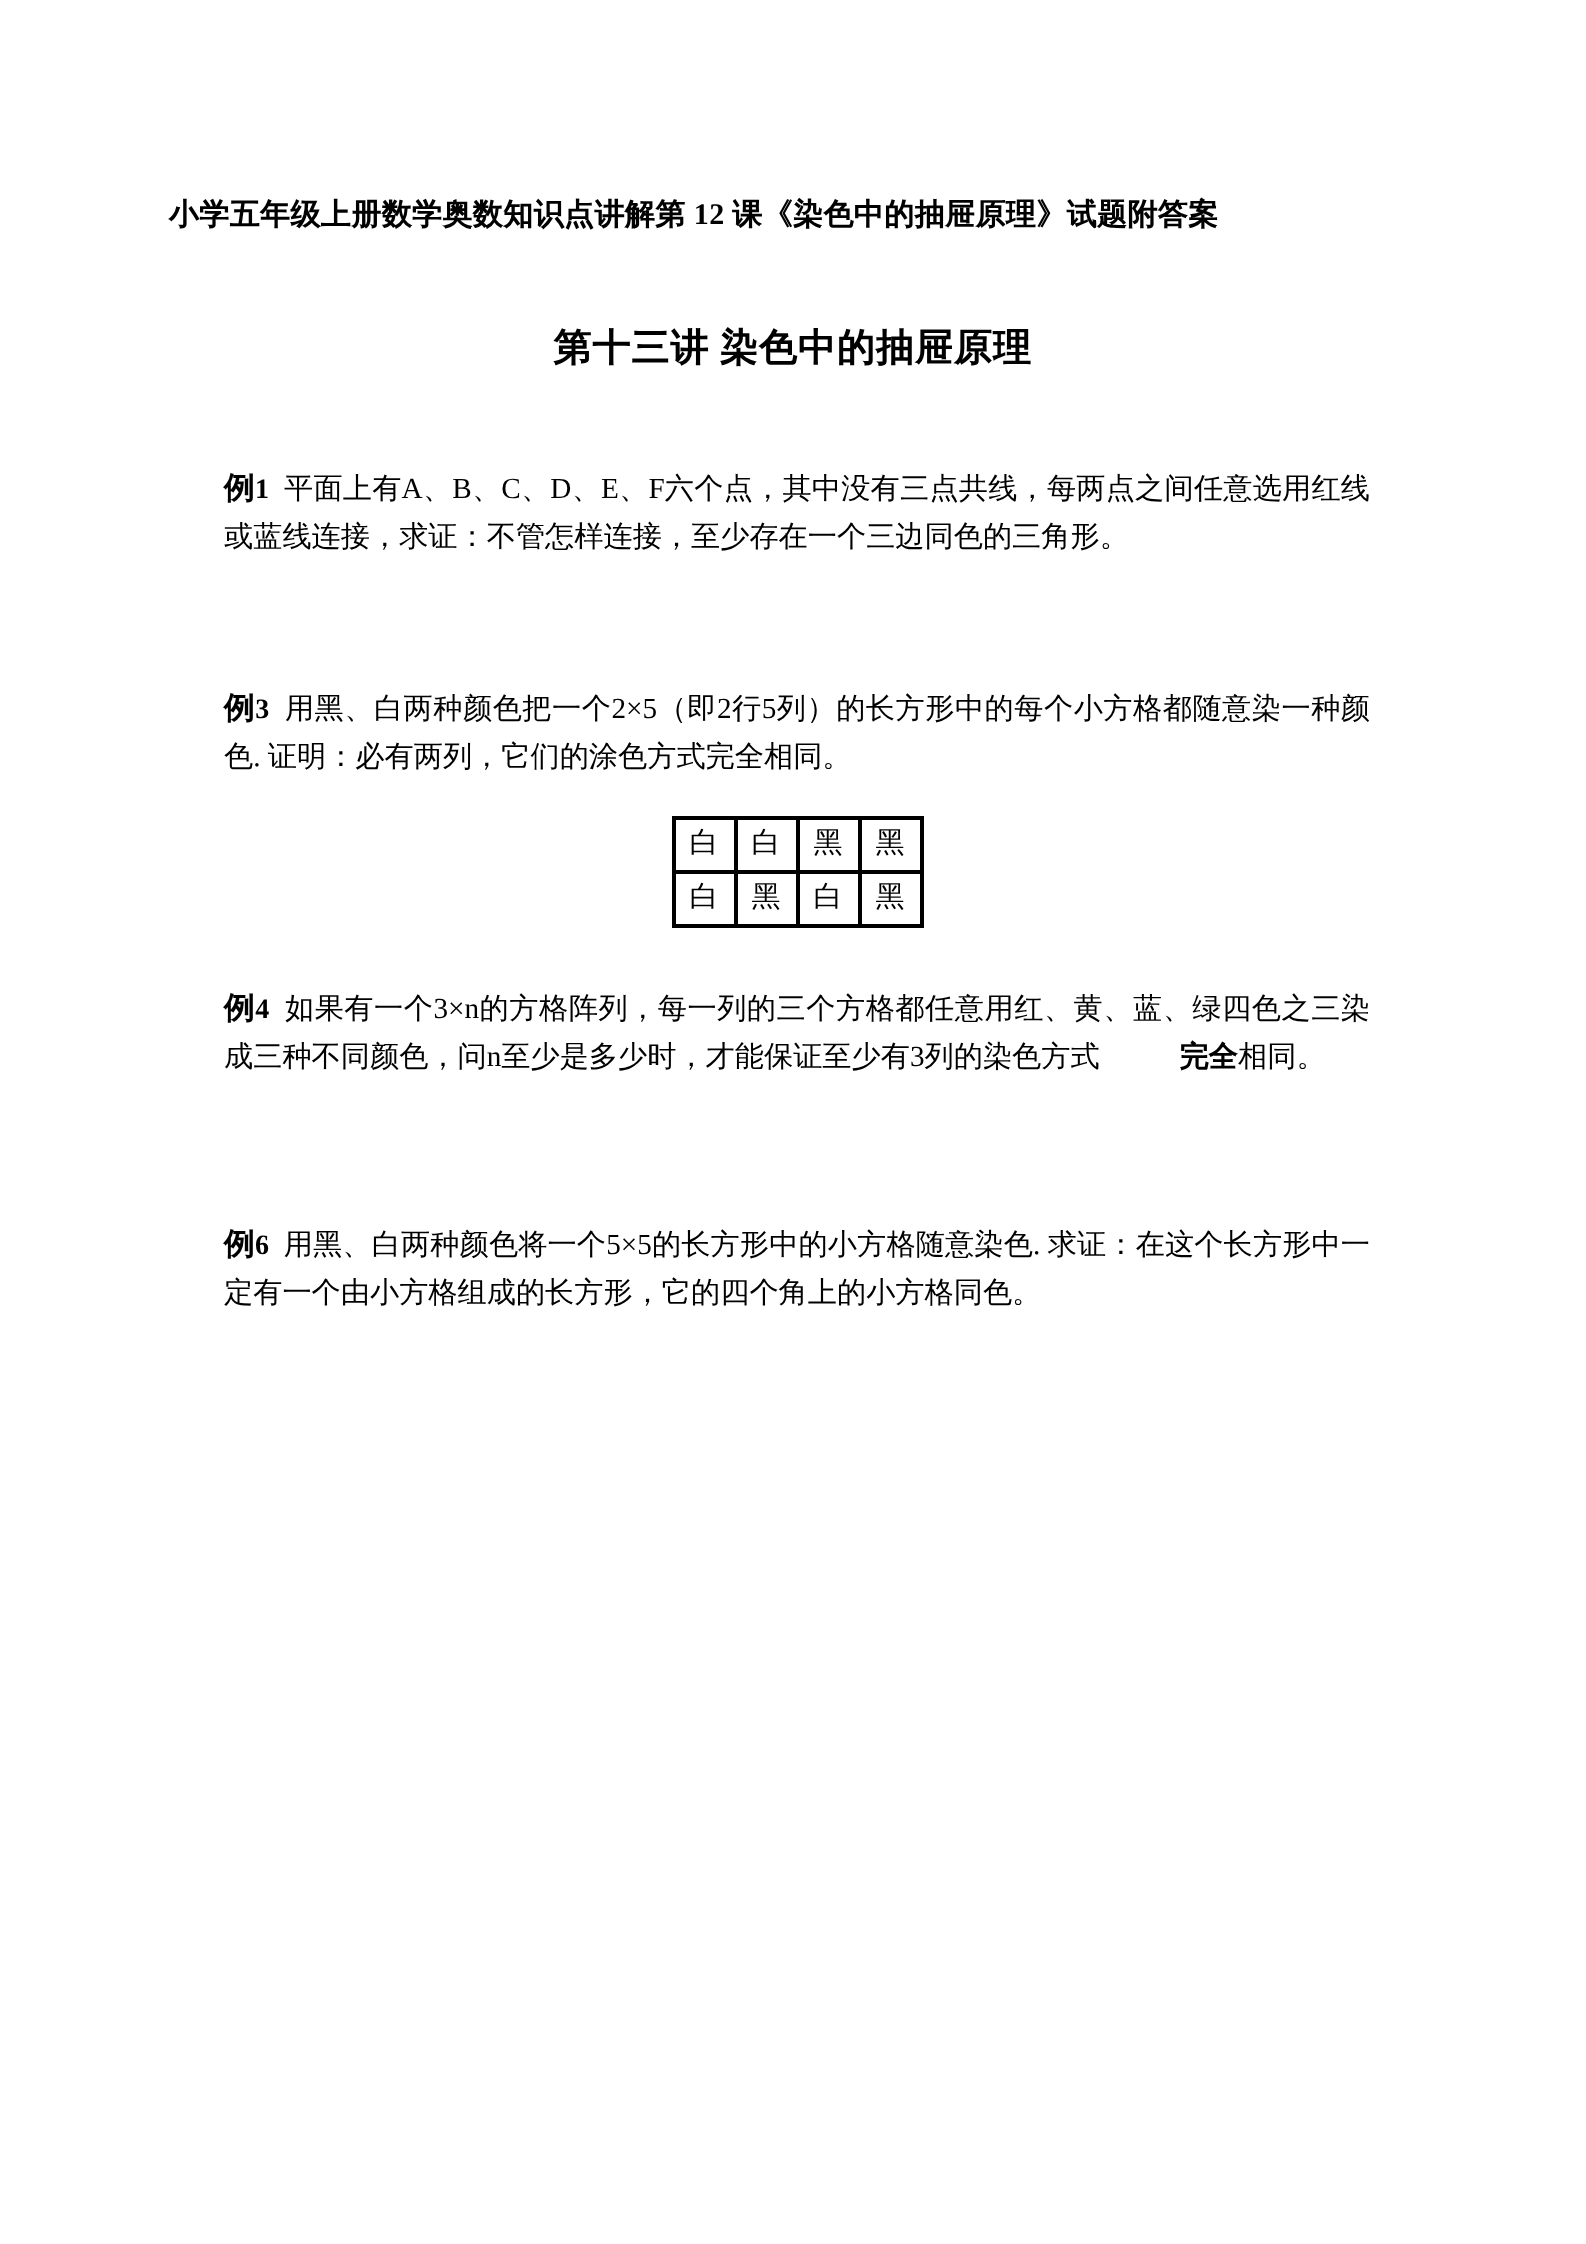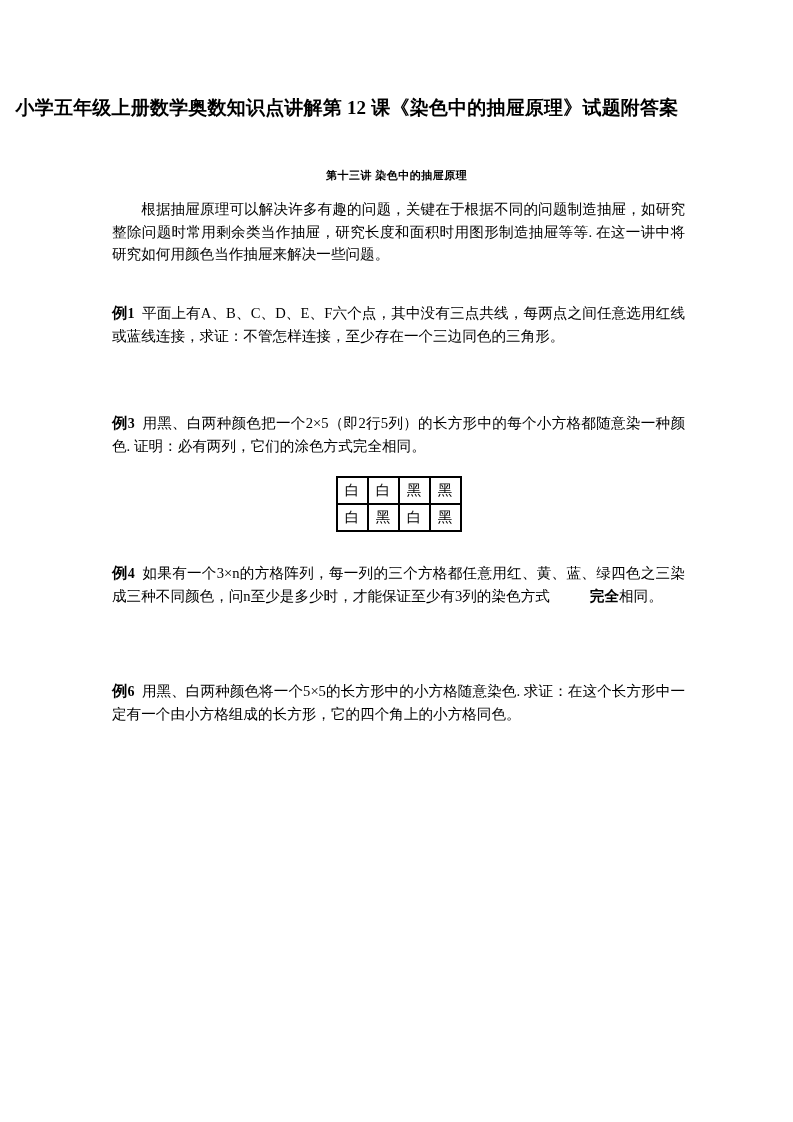--- a/index.html
+++ b/index.html
@@ -24,35 +24,35 @@
     background: #ffffff;
   }
 
   
   .doc-header {
     position: absolute;
     top: 99px;
     left: 0;
     width: 694px;
     text-align: center;
-    font-size: 19px;
+    font-size: 15px;
     font-weight: bold;
     letter-spacing: 0.2px;
     line-height: 18px;
     white-space: nowrap;
   }
 
   
   .doc-heading {
     position: absolute;
     top: 163px;
     left: 0;
     width: 793px;
     text-align: center;
-    font-size: 11px;
+    font-size: 19px;
     font-weight: bold;
     line-height: 24px;
     letter-spacing: 0.5px;
   }
 
   
   .content {
     position: absolute;
     top: 198px;
     left: 112px;
@@ -126,21 +126,20 @@
 <body>
 
 <div class="page">
 
   <div class="doc-header">小学五年级上册数学奥数知识点讲解第 12 课《染色中的抽屉原理》试题附答案</div>
 
   <div class="doc-heading">第十三讲 染色中的抽屉原理</div>
 
   <div class="content">
 
-    <p class="para intro">根据抽屉原理可以解决许多有趣的问题，关键在于根据不同的问题制造抽屉，如研究整除问题时常用剩余类当作抽屉，研究长度和面积时用图形制造抽屉等等. 在这一讲中将研究如何用颜色当作抽屉来解决一些问题。</p>
 
     <div class="gap-lg"></div>
 
     <p class="para">
       <span class="ex-label">例</span><span class="ex-num">1</span>&nbsp;
       <span>平面上有A、B、C、D、E、F六个点，其中没有三点共线，每两点之间任意选用红线或蓝线连接，求证：不管怎样连接，至少存在一个三边同色的三角形。</span>
     </p>
 
     <div class="gap-lg"></div>
 

